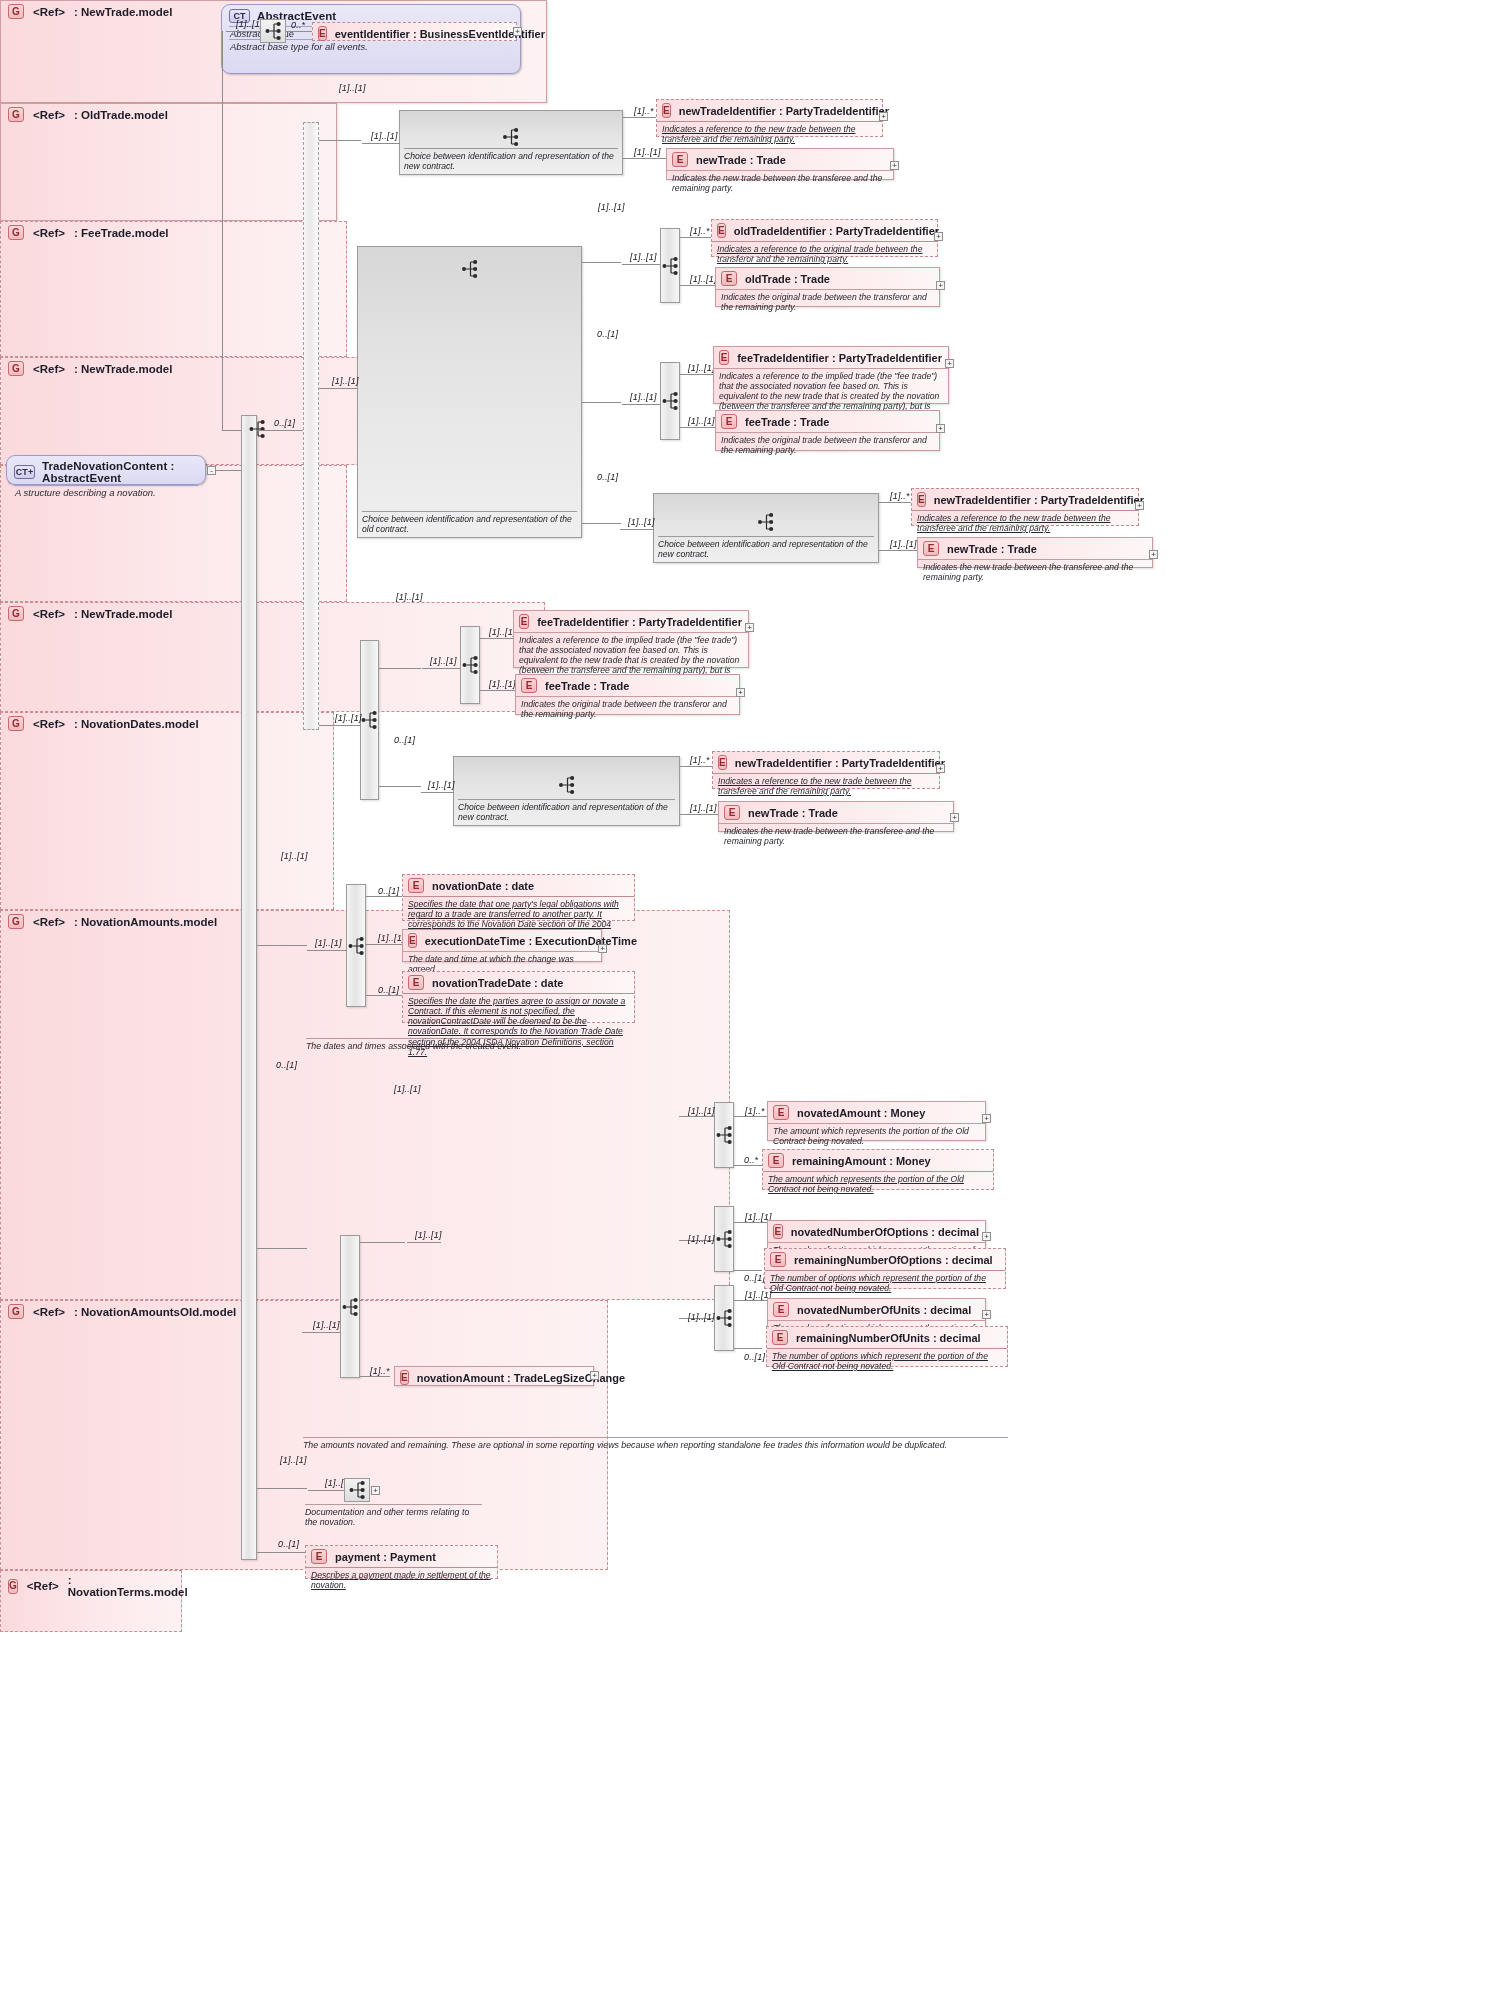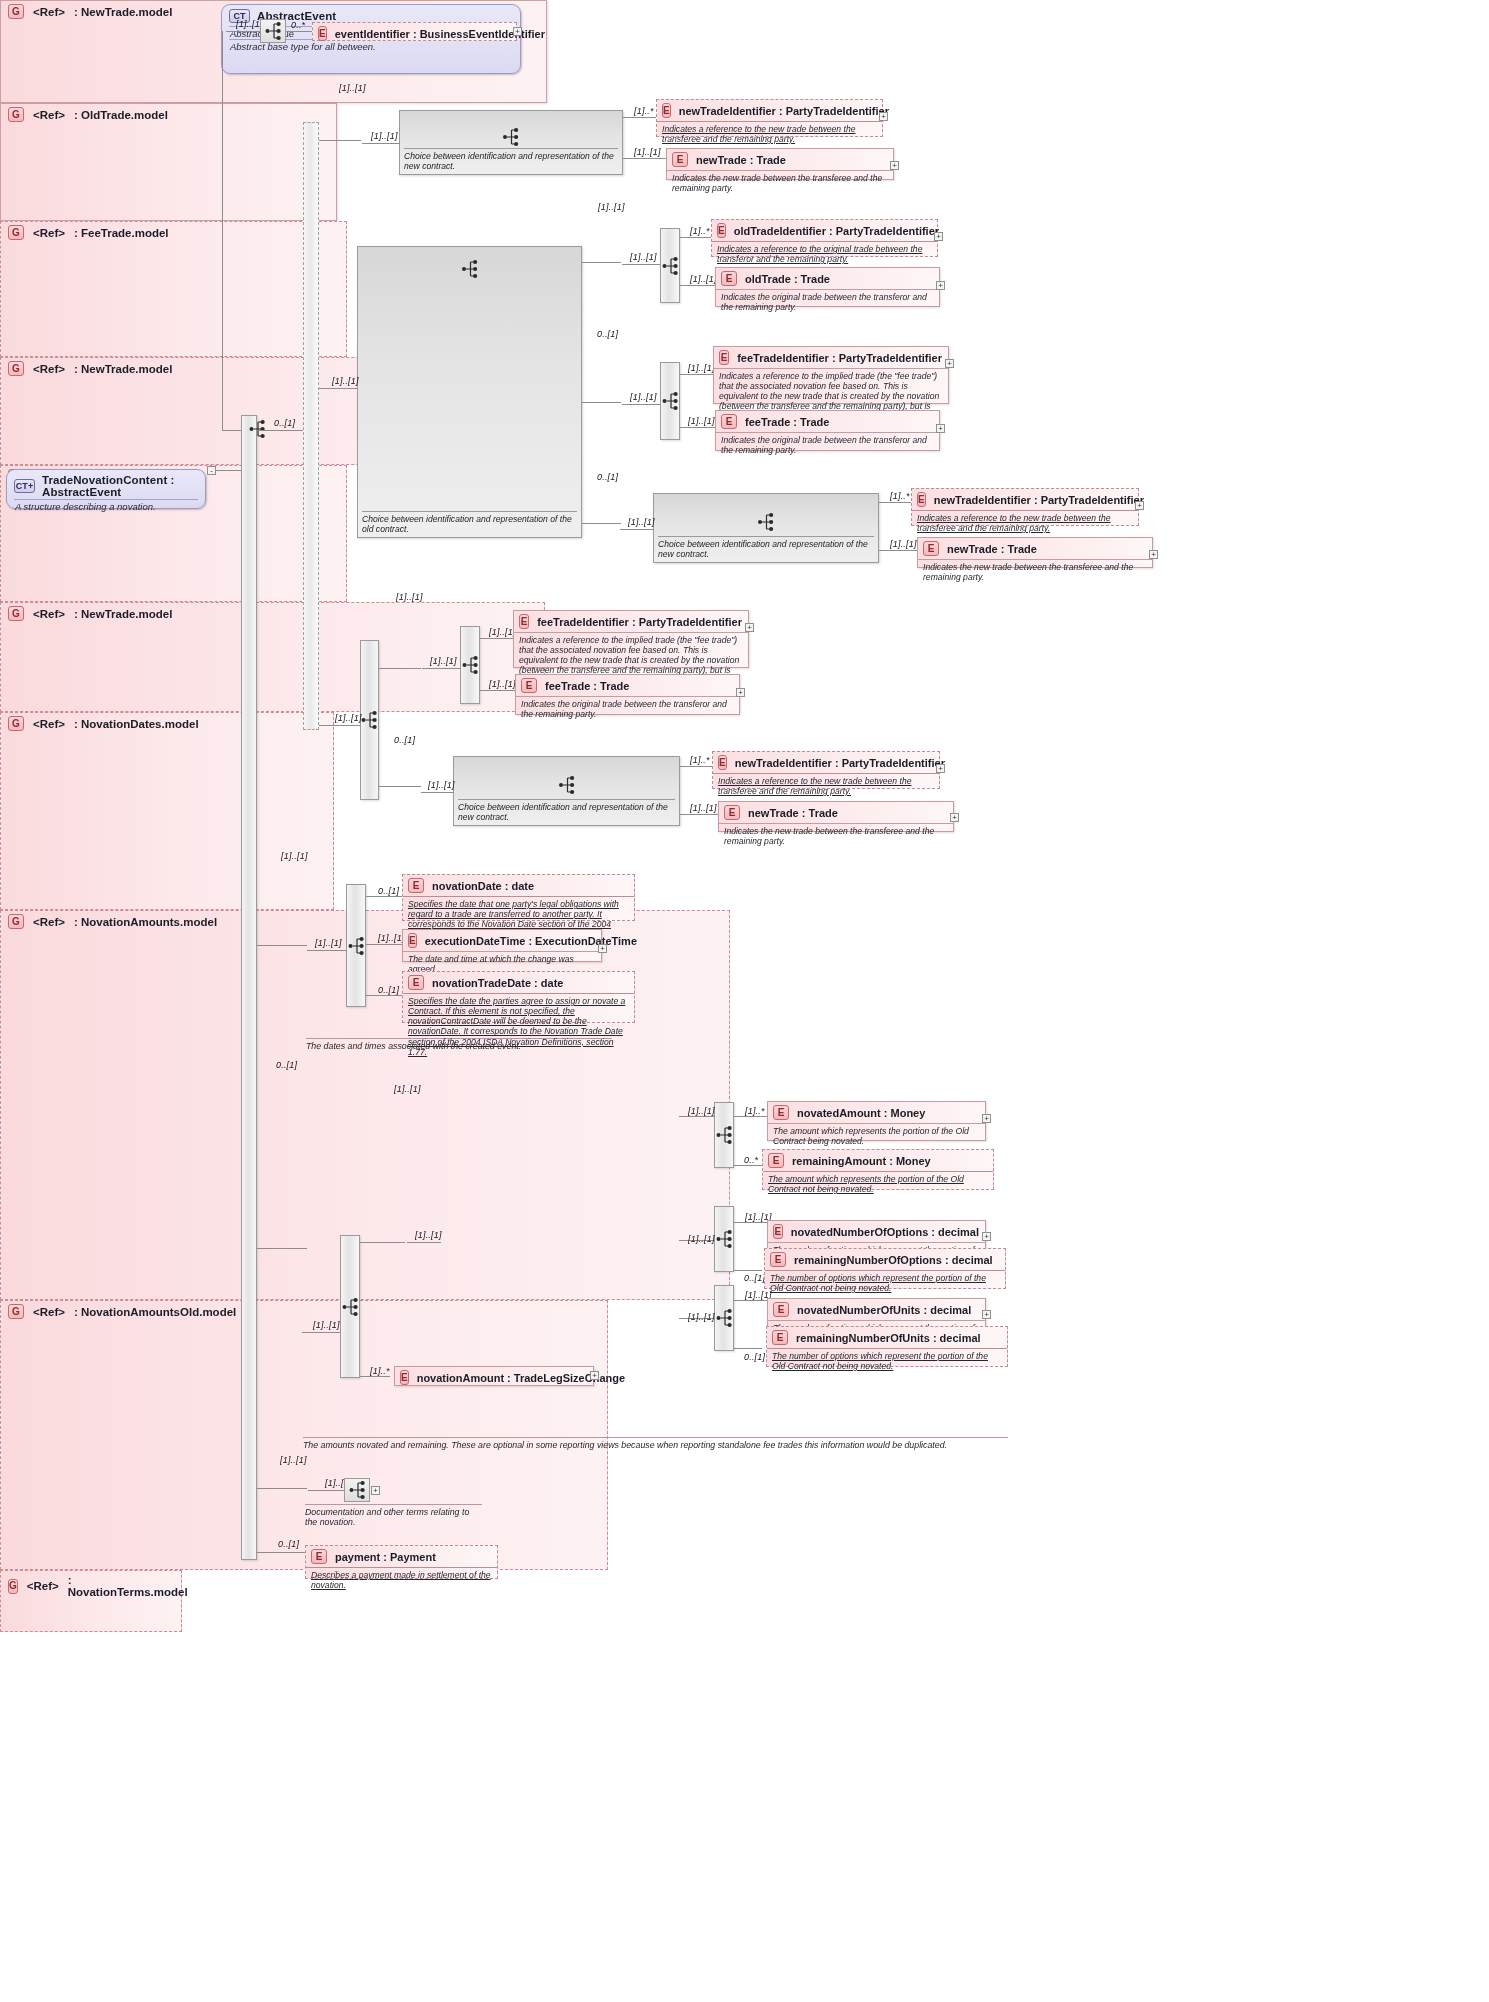--- a/index.html
+++ b/index.html
@@ -173,42 +173,42 @@
 
   <div class="node ct-box" style="left:221px; top:4px; width:300px; height:70px;">
     <div class="ct-title">
       <span class="badge badge-ct">CT</span>
       <span>AbstractEvent</span>
     </div>
     <div class="ct-props">
       <span class="k">Abstract</span>
       <span>True</span>
     </div>
-    <div class="ct-doc">Abstract base type for all between.</div>
+    <div class="ct-doc">Abstract base type for all events.</div>
   </div>
 
   <div class="card" style="left:236px; top:19px;">[1]..[1]</div>
   <div class="ln h" style="left:226px; top:31px; width:34px;"></div>
   <div class="seqicon" style="left:260px; top:19px;">
     <svg width="17" height="20" viewBox="0 0 17 20">
         <use href="#seqglyph"></use>
       </svg>
   </div>
   <div class="ln h" style="left:286px; top:31px; width:26px;"></div>
   <div class="card" style="left:291px; top:20px;">0..*</div>
 
   <div class="el dashed" style="left:312px; top:22px; width:205px; height:19px;">
     <div class="el-head">
       <span class="badge badge-e">E</span>
       <span>eventIdentifier : BusinessEventIdentifier</span>
     </div>
   </div>
   <div class="toggle" style="left:513px; top:27px;">+</div>
 
-  <div class="node ct-box" style="left:6px; top:469px; width:200px; height:40px;">
+  <div class="node ct-box" style="left:6px; top:455px; width:200px; height:30px;">
     <div class="ct-title" style="padding-bottom:1px;">
       <span class="badge badge-ct">CT+</span>
       <span>TradeNovationContent : AbstractEvent</span>
     </div>
     <div class="ct-doc">A structure describing a novation.</div>
   </div>
   <div class="toggle" style="left:207px; top:466px;">-</div>
   <div class="ln h" style="left:216px; top:470px; width:25px;"></div>
 
   <div class="comp" style="left:241px; top:415px; width:16px; height:1145px;"></div>

